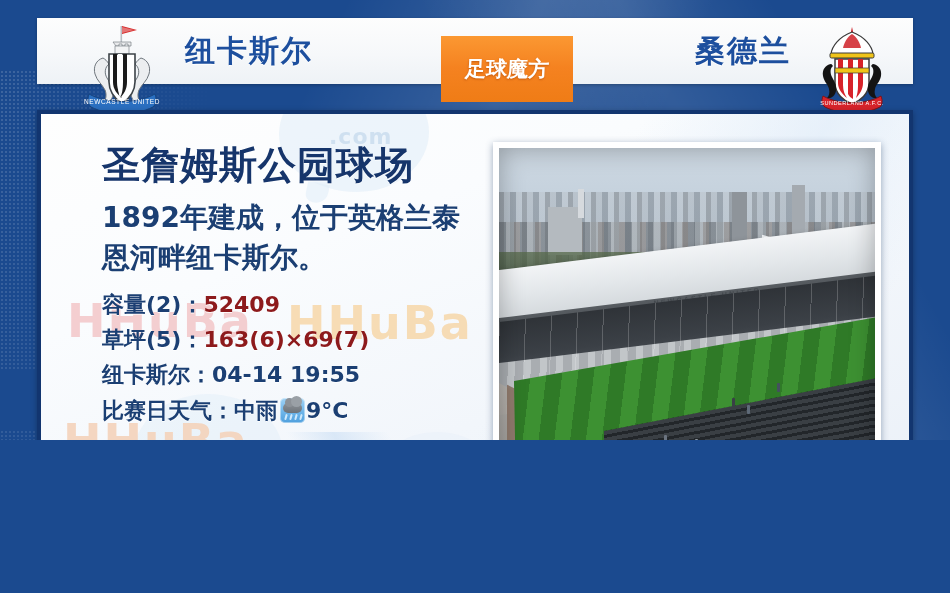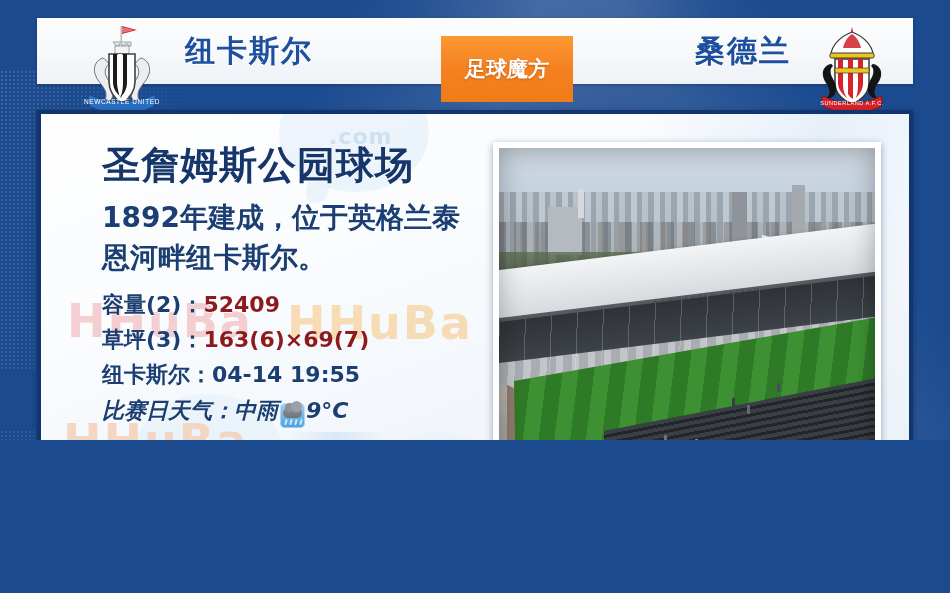--- a/index.html
+++ b/index.html
@@ -121,21 +121,21 @@
     text-shadow:0 1px 0 rgba(255,255,255,.8);
   }
   .row{
     font-size:22px;font-weight:bold;color:#1b3f73;line-height:1.60;
     font-family:"DejaVu Sans","Liberation Sans",sans-serif;
     white-space:nowrap;
     text-shadow:0 1px 0 rgba(255,255,255,.8);
   }
   .val-red{color:#8d1a1c;}
   .val-blue{color:#1b3f73;}
-  .weather-line{display:flex;align-items:flex-end;font-style:italic;}
+  .weather-line{display:flex;align-items:center;}
   .wicon{
     display:inline-block;width:25px;height:25px;margin:0 1px 0 2px;border-radius:5px;
     background:linear-gradient(180deg,#9fd2f5 0%,#6fb6ea 55%,#4e9fdd 100%);
     position:relative;vertical-align:-5px;flex:0 0 auto;
     box-shadow:inset 0 0 0 1px rgba(255,255,255,.45);
   }
   .wicon .cloud{
     position:absolute;left:3px;top:5px;width:19px;height:10px;border-radius:6px;
     background:linear-gradient(180deg,#8d9298 0%,#6d7379 100%);
   }
@@ -345,21 +345,21 @@
 
     <div id="info">
       <div id="stadium-title">圣詹姆斯公园球场</div>
       <div id="stadium-desc">1892年建成，位于英格兰泰恩河畔纽卡斯尔。</div>
 
       <div class="row">
         <span>容量(2)：</span><span class="val-red">52409</span>
       </div>
 
       <div class="row">
-        <span>草坪(3)：</span><span class="val-red">163(6)×69(7)</span>
+        <span>草坪(5)：</span><span class="val-red">163(6)×69(7)</span>
       </div>
 
       <div class="row">
         <span>纽卡斯尔：</span><span class="val-blue">04-14 19:55</span>
       </div>
 
       <div class="row weather-line">
         <span>比赛日天气：</span>
           <span>中雨</span>
         <span class="wicon">

